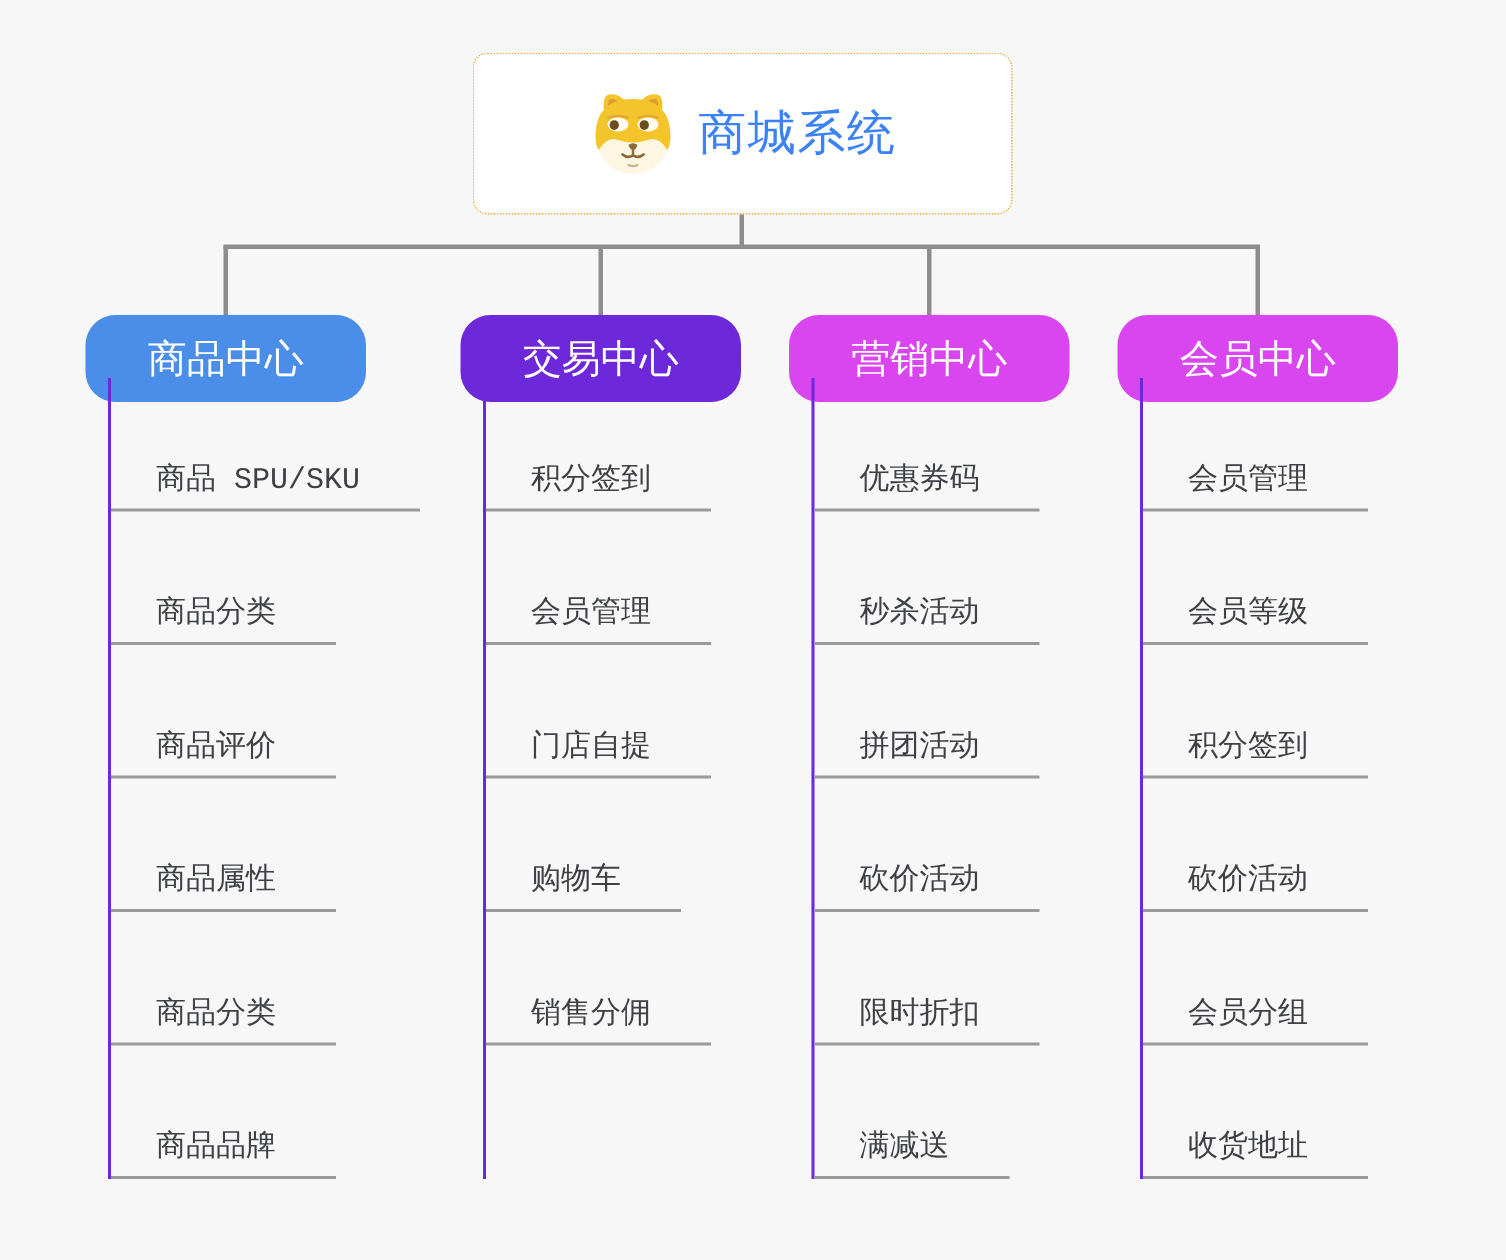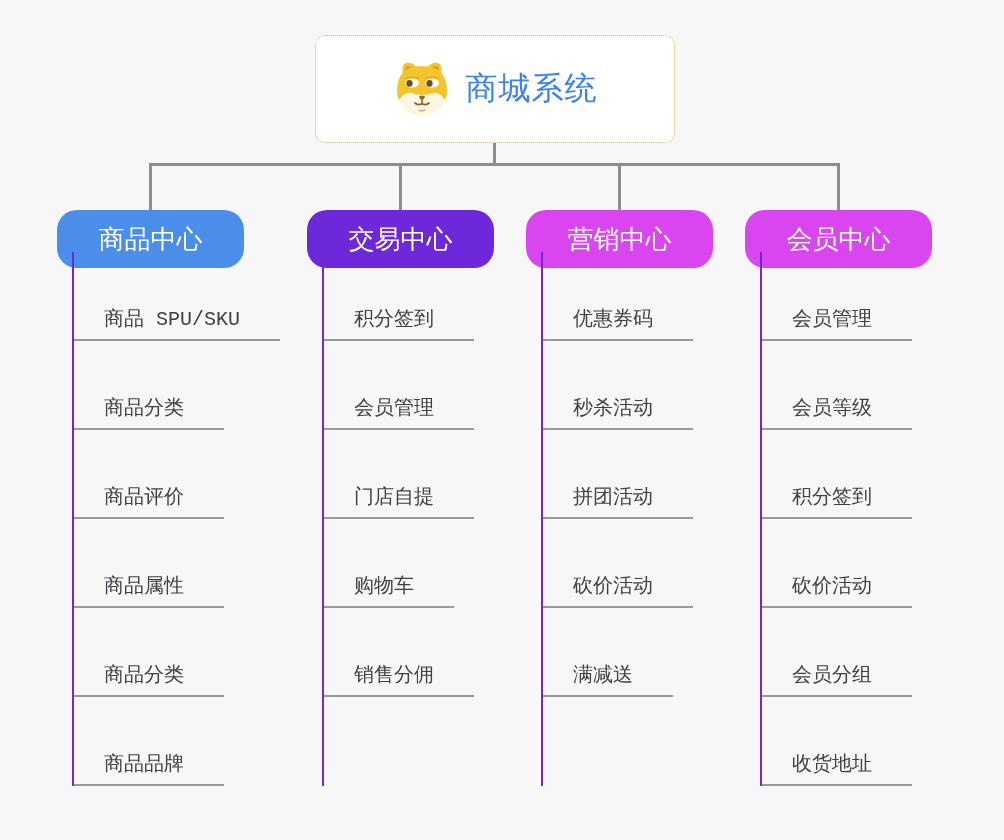--- a/index.html
+++ b/index.html
@@ -119,20 +119,21 @@
     </div>
   </div>
 
   <div class="group g2">
     <div class="branch-node" style="background-color: #d946ef;">营销中心</div>
     <div class="leaf-col">
       <div class="leaf">优惠券码</div>
       <div class="leaf">秒杀活动</div>
       <div class="leaf">拼团活动</div>
       <div class="leaf">砍价活动</div>
+      <div class="leaf">限时折扣</div>
       <div class="leaf">满减送</div>
     </div>
   </div>
 
   <div class="group g3">
     <div class="branch-node" style="background-color: #d946ef;">会员中心</div>
     <div class="leaf-col">
       <div class="leaf">会员管理</div>
       <div class="leaf">会员等级</div>
       <div class="leaf">积分签到</div>

